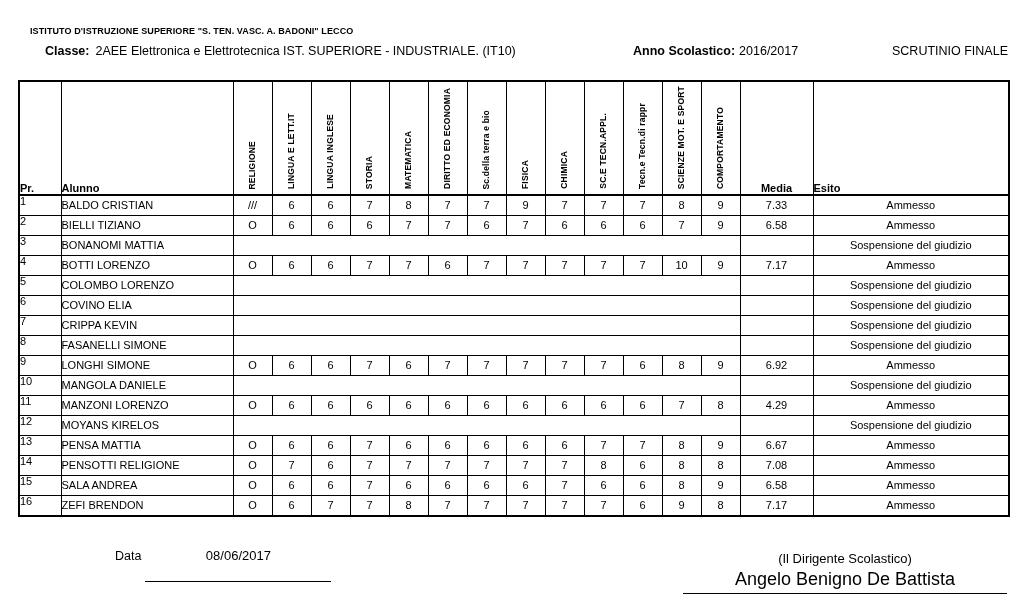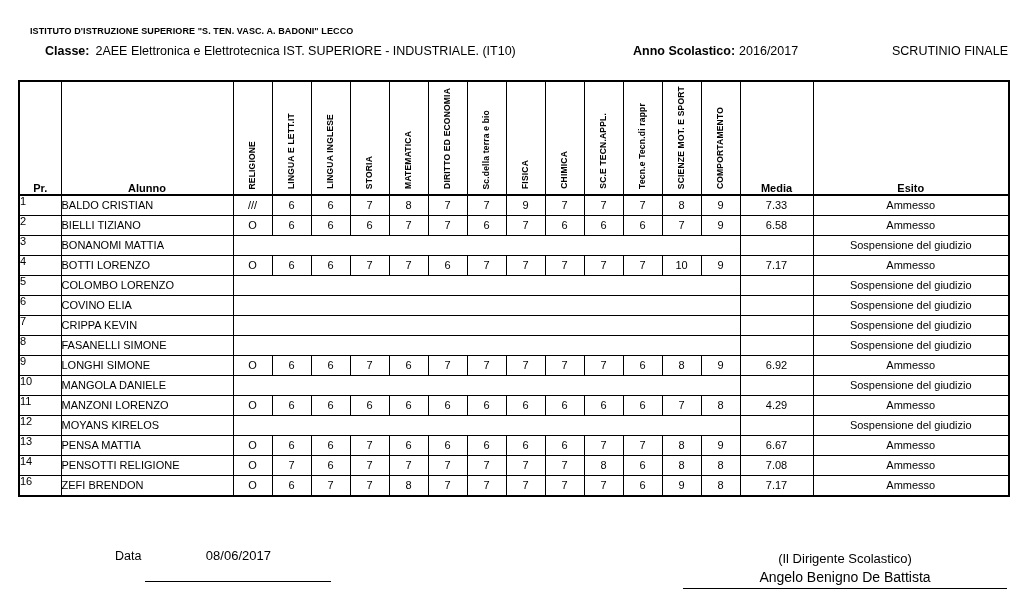--- a/index.html
+++ b/index.html
@@ -22,21 +22,21 @@
     position:absolute;left:18px;top:80px;
     border-collapse:collapse;table-layout:fixed;
     width:990px;border:2px solid #000;
   }
   table.grid th,table.grid td{
     border:1px solid #000;padding:0;overflow:hidden;
     font-size:11px;line-height:1;
   }
   table.grid thead th{height:111px;vertical-align:bottom;border-bottom:2px solid #000;}
   th.h-pr,th.h-alunno,th.h-esito{
-    text-align:center;font-weight:bold;font-size:11px;padding:0 0 2px 3px;
+    text-align:left;font-weight:bold;font-size:11px;padding:0 0 2px 3px;
   }
   th.h-media{text-align:center;font-weight:bold;font-size:11px;padding-bottom:2px;}
   th.subj{text-align:center;}
   th.subj .vtext{
     display:inline-block;
     writing-mode:vertical-rl;transform:rotate(180deg);
     font-weight:bold;font-size:8.5px;letter-spacing:.2px;
     padding:3px 0 4px 0;max-height:104px;white-space:nowrap;
   }
   table.grid tbody td{height:19px;}
@@ -49,21 +49,21 @@
 
   .footer-data{position:absolute;left:115px;top:548px;font-size:12.5px;}
   .footer-data .date-line{
     display:inline-block;width:186px;margin-left:4px;
     border-bottom:1px solid #000;text-align:center;
     font-size:13px;padding-bottom:18px;
   }
   .signature{position:absolute;left:683px;top:551px;width:324px;text-align:center;}
   .signature .role{font-size:13px;margin-bottom:3px;}
   .signature .name{
-    font-size:14px;border-bottom:1px solid #000;padding-bottom:3px;
+    font-size:18px;border-bottom:1px solid #000;padding-bottom:3px;
   }
 </style>
 </head>
 <body>
 
 <div class="institute">ISTITUTO D'ISTRUZIONE SUPERIORE "S. TEN. VASC. A. BADONI" LECCO</div>
 
 <div class="class-line">
   <b>Classe:</b><span>2AEE Elettronica e Elettrotecnica  IST. SUPERIORE - INDUSTRIALE. (IT10)</span>
 </div>
@@ -293,20 +293,39 @@
         <td class="c-grade">7</td>
         <td class="c-grade">7</td>
         <td class="c-grade">8</td>
         <td class="c-grade">6</td>
         <td class="c-grade">8</td>
         <td class="c-grade">8</td>
         <td class="c-media">7.08</td>
         <td class="c-esito">Ammesso</td>
       </tr>
       <tr>
+        <td class="c-pr">15</td>
+        <td class="c-name">SALA ANDREA</td>
+        <td class="c-grade">O</td>
+        <td class="c-grade">6</td>
+        <td class="c-grade">6</td>
+        <td class="c-grade">7</td>
+        <td class="c-grade">6</td>
+        <td class="c-grade">6</td>
+        <td class="c-grade">6</td>
+        <td class="c-grade">6</td>
+        <td class="c-grade">7</td>
+        <td class="c-grade">6</td>
+        <td class="c-grade">6</td>
+        <td class="c-grade">8</td>
+        <td class="c-grade">9</td>
+        <td class="c-media">6.58</td>
+        <td class="c-esito">Ammesso</td>
+      </tr>
+      <tr>
         <td class="c-pr">16</td>
         <td class="c-name">ZEFI BRENDON</td>
         <td class="c-grade">O</td>
         <td class="c-grade">6</td>
         <td class="c-grade">7</td>
         <td class="c-grade">7</td>
         <td class="c-grade">8</td>
         <td class="c-grade">7</td>
         <td class="c-grade">7</td>
         <td class="c-grade">7</td>

